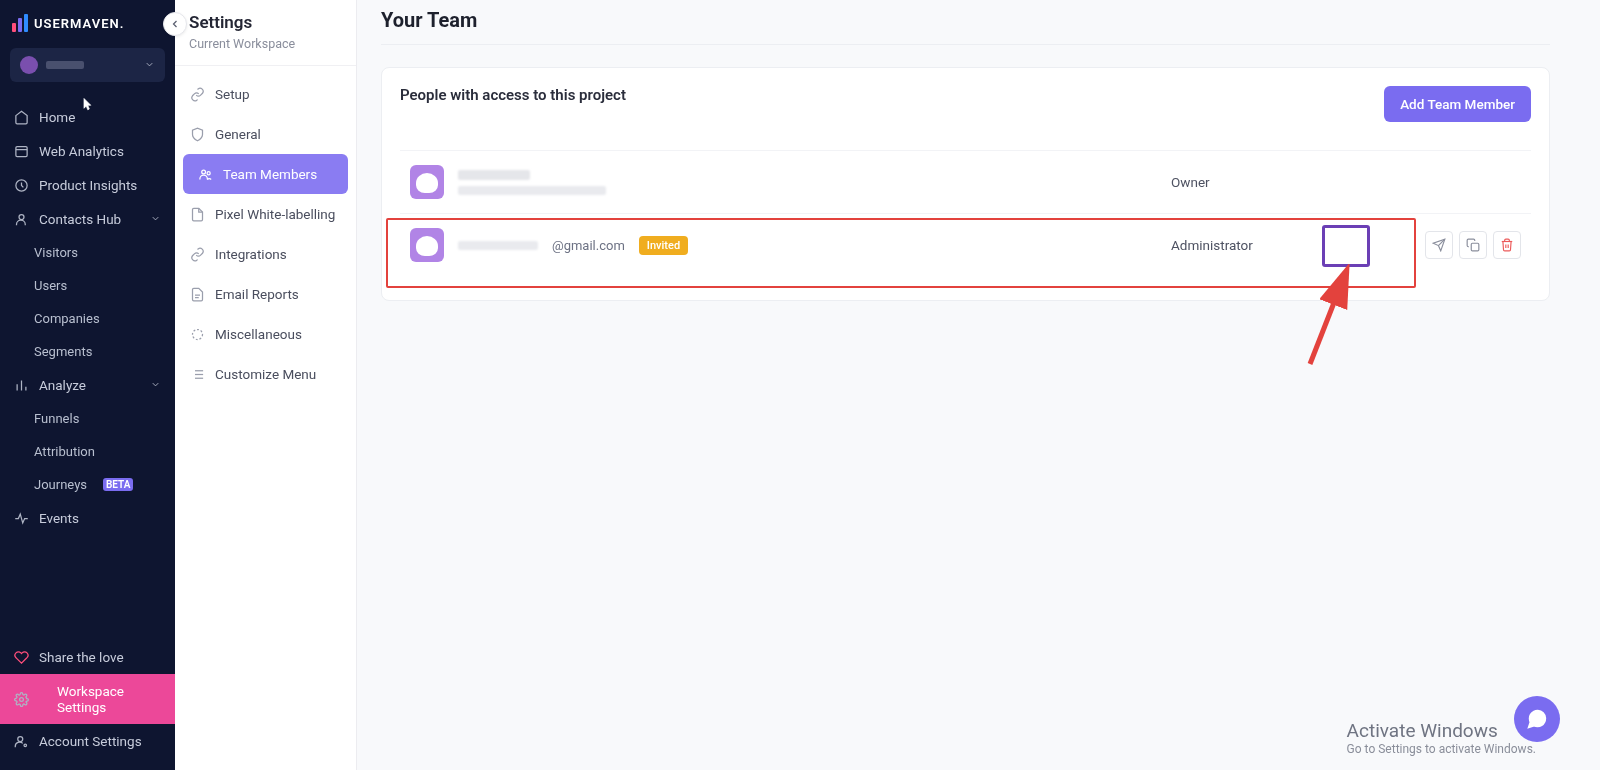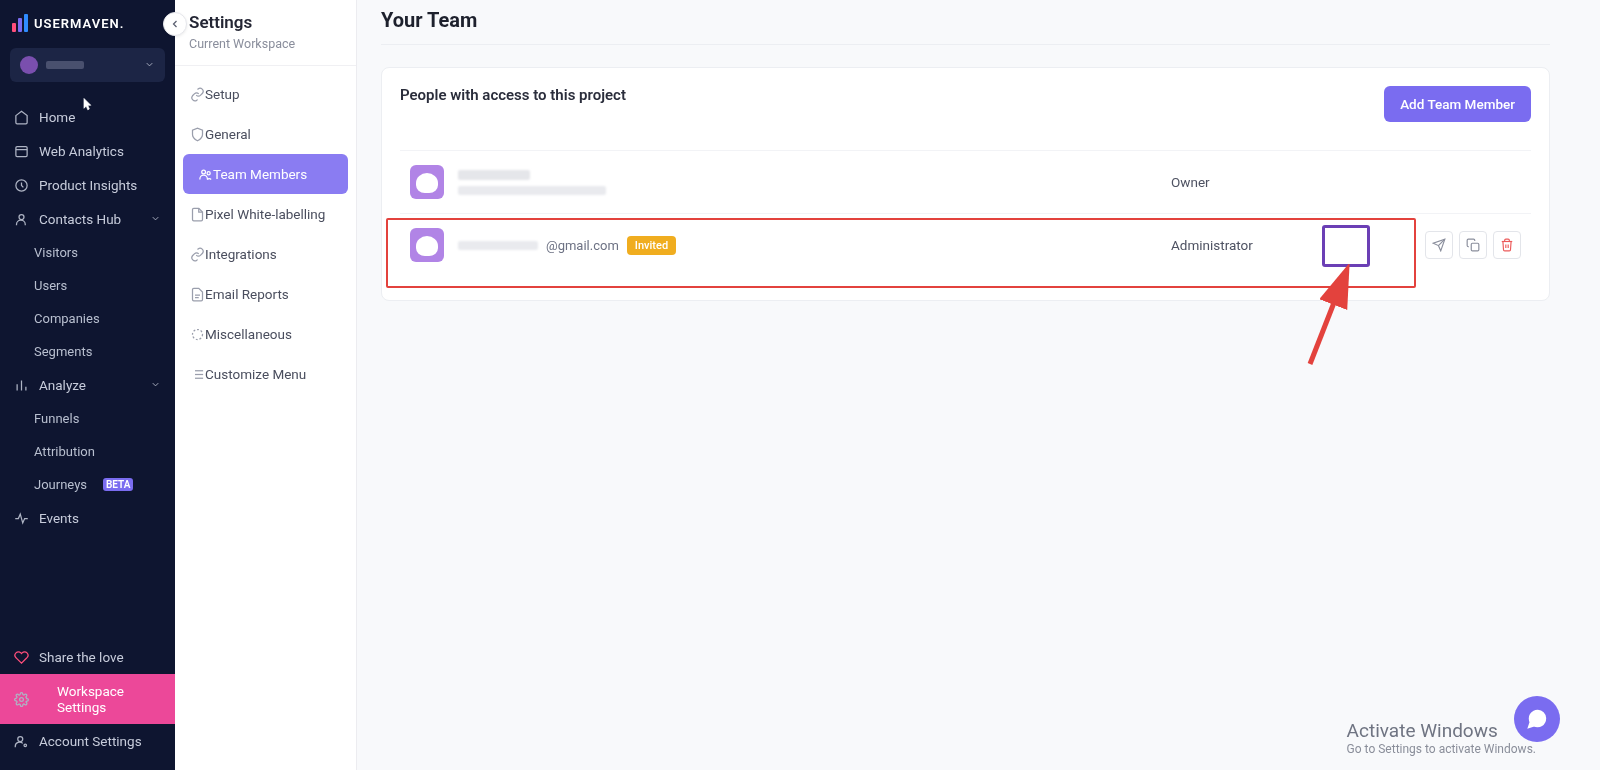--- a/index.html
+++ b/index.html
@@ -34,42 +34,42 @@
 
 .collapse-toggle { position: absolute; left: 163px; top: 12px; width: 24px; height: 24px; background: #fff; border-radius: 50%; border: 1px solid #e6e7ec; display: flex; align-items: center; justify-content: center; cursor: pointer; z-index: 5; box-shadow: 0 1px 3px rgba(0,0,0,.08); }
 
 .cursor-hand { position: absolute; left: 78px; top: 96px; color: #fff; z-index: 4; font-size: 16px; }
 
 
 .settings-panel { width: 182px; background: #fff; border-right: 1px solid #ececf0; height: 100%; padding-top: 8px; }
 .settings-head { padding: 4px 14px 14px; border-bottom: 1px solid #f0f0f3; margin-bottom: 8px; }
 .settings-title { font-size: 17px; font-weight: 600; color: #242634; }
 .settings-sub { font-size: 12.5px; color: #8a8e9c; margin-top: 4px; }
-.set-item { display: flex; align-items: center; padding: 12px 14px; font-size: 13.5px; color: #4a4e5e; cursor: pointer; border-radius: 0; }
+.set-item { display: flex; align-items: center; gap: 10px; padding: 12px 14px; font-size: 13.5px; color: #4a4e5e; cursor: pointer; border-radius: 0; }
 .set-item.active { background: #8a7cf2; color: #fff; margin: 0 8px; border-radius: 6px; }
 .set-item .s-icon { width: 16px; height: 16px; display: inline-flex; align-items: center; justify-content: center; flex-shrink: 0; }
 .set-item.active svg { stroke: #fff; }
 .set-item svg { stroke: #9a9eac; }
 
 
 .main { flex: 1; padding: 6px 50px 8px 24px; overflow: auto; }
 .page-title { font-size: 20px; font-weight: 700; color: #1e212d; padding: 2px 0 12px; border-bottom: 1px solid #eceef2; }
 .card { background: #fff; border: 1px solid #eceef2; border-radius: 8px; margin-top: 22px; padding: 18px 18px 24px; }
 .card-head { display: flex; justify-content: space-between; align-items: flex-start; }
 .card-head-left { flex: 1; }
 .card-title { font-size: 15px; font-weight: 600; color: #2a2d3b; }
 .card-desc { font-size: 13px; color: #6d7284; margin-top: 10px; }
 .add-btn { background: #7a6cf0; color: #fff; border: none; border-radius: 6px; padding: 10px 16px; font-size: 13.5px; font-weight: 500; cursor: pointer; }
 
 .member-list { margin-top: 28px; }
 .member-row { display: flex; align-items: center; padding: 14px 10px; border-top: 1px solid #f2f3f6; }
 .member-row:first-child { border-top: 1px solid #f2f3f6; }
 .avatar { width: 34px; height: 34px; border-radius: 6px; background: #b184e6; display: flex; align-items: center; justify-content: center; margin-right: 14px; flex-shrink: 0; position: relative; overflow: hidden; }
 .avatar::after { content: ""; width: 22px; height: 20px; background: #fff; border-radius: 50% 50% 40% 40%; position: absolute; top: 8px; }
-.m-info { flex: 1; display: flex; align-items: center; gap: 8px; min-width: 0; }
+.m-info { flex: 1; display: flex; align-items: center; gap: 14px; min-width: 0; }
 .m-name-blur { width: 72px; height: 10px; background: #e5e6ea; border-radius: 2px; filter: blur(1px); }
 .m-email-blur { width: 80px; height: 9px; background: #e9eaee; border-radius: 2px; filter: blur(1px); display: inline-block; }
 .m-email-partial { color: #6d7284; font-size: 13px; }
 .m-line2 { display: flex; align-items: center; gap: 2px; margin-top: 6px; }
 .m-line2 .m-email-blur { width: 148px; }
 .invited-badge { background: #f0ad1f; color: #fff; font-size: 11px; padding: 3px 8px; border-radius: 4px; font-weight: 500; }
 .m-role { width: 220px; color: #4e5262; font-size: 13.5px; }
 .m-actions { width: 130px; display: flex; gap: 6px; justify-content: flex-end; }
 .act-btn { width: 28px; height: 28px; border: 1px solid #e3e5ea; border-radius: 4px; background: #fff; display: flex; align-items: center; justify-content: center; cursor: pointer; }
 .act-btn.danger svg { stroke: #ec5a5a; }

